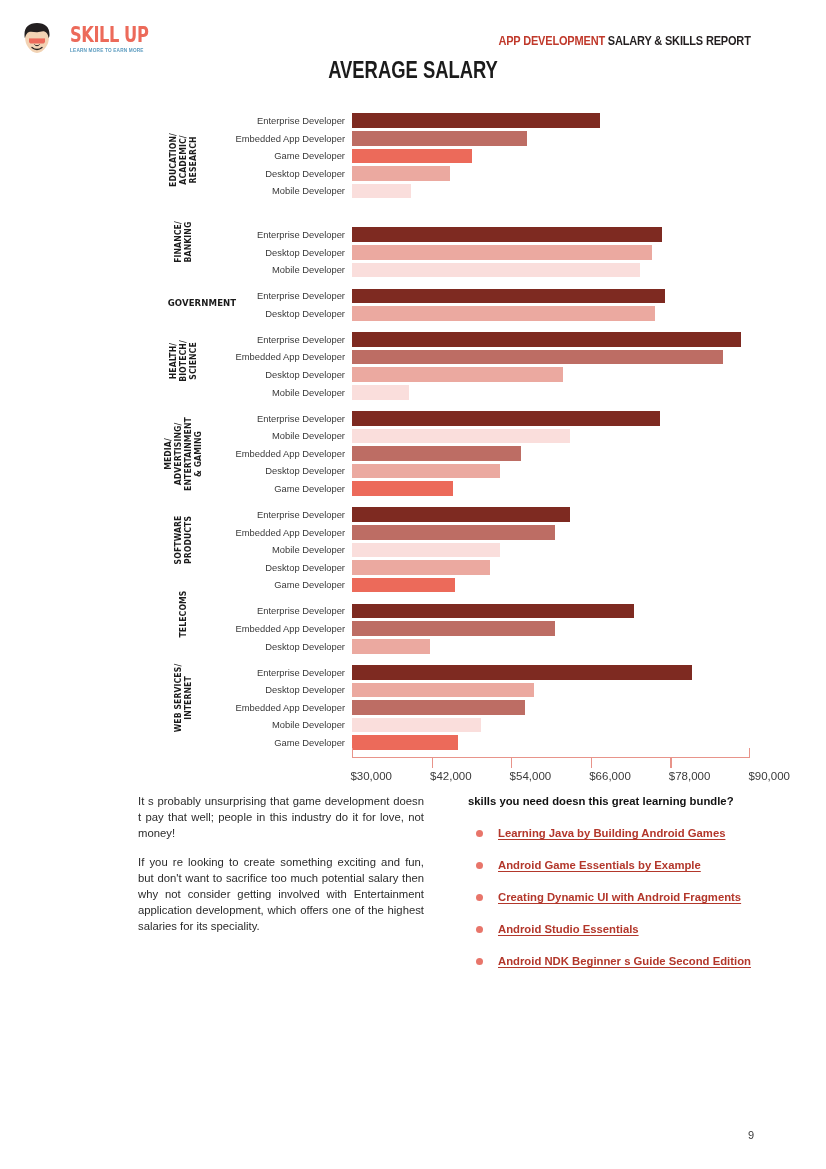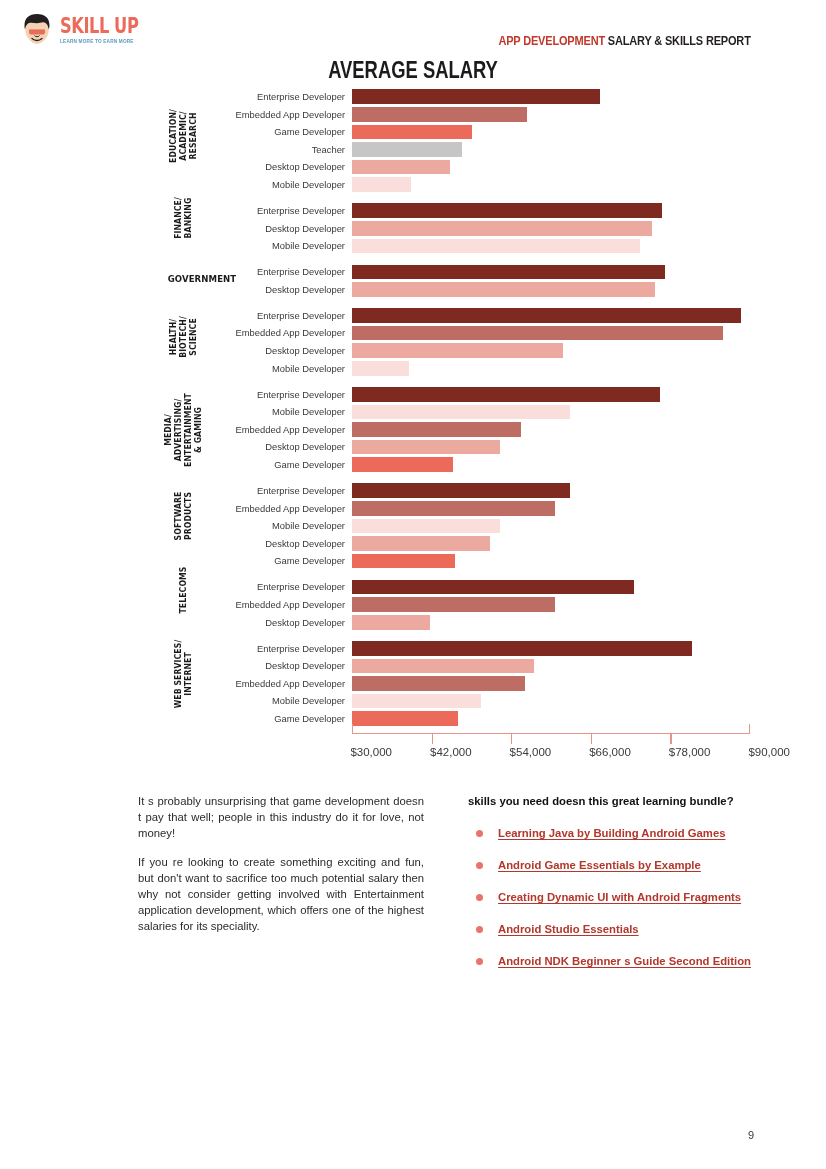--- a/index.html
+++ b/index.html
@@ -12,22 +12,22 @@
     color:#231f20;
     position:relative;
     overflow:hidden;
   }
 
   
   .page-header{
     position:absolute; top:0; left:0; width:826px; height:70px;
   }
   .logo{
-    position:absolute; left:20px; top:13px;
-    display:flex; align-items:center; gap:6px;
+    position:absolute; left:20px; top:22px;
+    display:flex; align-items:center; gap:16px;
   }
   .logo-face{ width:34px; height:34px; position:relative; }
   .logo-text{ display:flex; flex-direction:column; line-height:1; }
   .logo-main{
     font-family:"DejaVu Sans Condensed","Liberation Sans",sans-serif;
     font-weight:bold; font-size:21px; letter-spacing:-0.5px;
     color:#ec6a5a; transform:scaleX(0.86); transform-origin:left center;
   }
   .logo-sub{
     font-size:5px; font-weight:bold; letter-spacing:.2px;
@@ -45,21 +45,21 @@
 
   
   .chart-title{
     position:absolute; top:57px; left:0; width:826px;
     text-align:center;
     font-size:23px; font-weight:bold; letter-spacing:0px;
     transform:scaleX(0.80);
     color:#1b1b1b;
   }
   .chart{
-    position:absolute; left:0; top:88px; width:677px; height:690px;
+    position:absolute; left:0; top:112px; width:677px; height:690px;
   }
   .plot{
     position:absolute; left:352px; top:0; width:398px; height:645px;
   }
   .group{ position:relative; }
   .grp-label{
     position:absolute; left:-210px; width:82px;
     text-align:center;
     font-family:"DejaVu Sans Condensed","Liberation Sans",sans-serif;
     font-weight:bold; font-size:8.6px; letter-spacing:.1px;
@@ -169,24 +169,20 @@
           <span class="cat">Enterprise Developer</span>
           <div class="bar" title="$67,400" style="width: 248.087px; background: rgb(126, 42, 33);"></div>
         </div>
         <div class="row">
           <span class="cat">Embedded App Developer</span>
           <div class="bar" title="$56,400" style="width: 175.12px; background: rgb(189, 109, 100);"></div>
         </div>
         <div class="row">
           <span class="cat">Game Developer</span>
           <div class="bar" title="$48,100" style="width: 120.063px; background: rgb(236, 106, 90);"></div>
-        </div>
-        <div class="row">
-          <span class="cat">Teacher</span>
-          <div class="bar" title="$46,600" style="width: 110.113px; background: rgb(198, 198, 198);"></div>
         </div>
         <div class="row">
           <span class="cat">Desktop Developer</span>
           <div class="bar" title="$44,700" style="width: 97.51px; background: rgb(235, 169, 160);"></div>
         </div>
         <div class="row">
           <span class="cat">Mobile Developer</span>
           <div class="bar" title="$38,900" style="width: 59.0367px; background: rgb(250, 222, 220);"></div>
         </div>
       </div>

